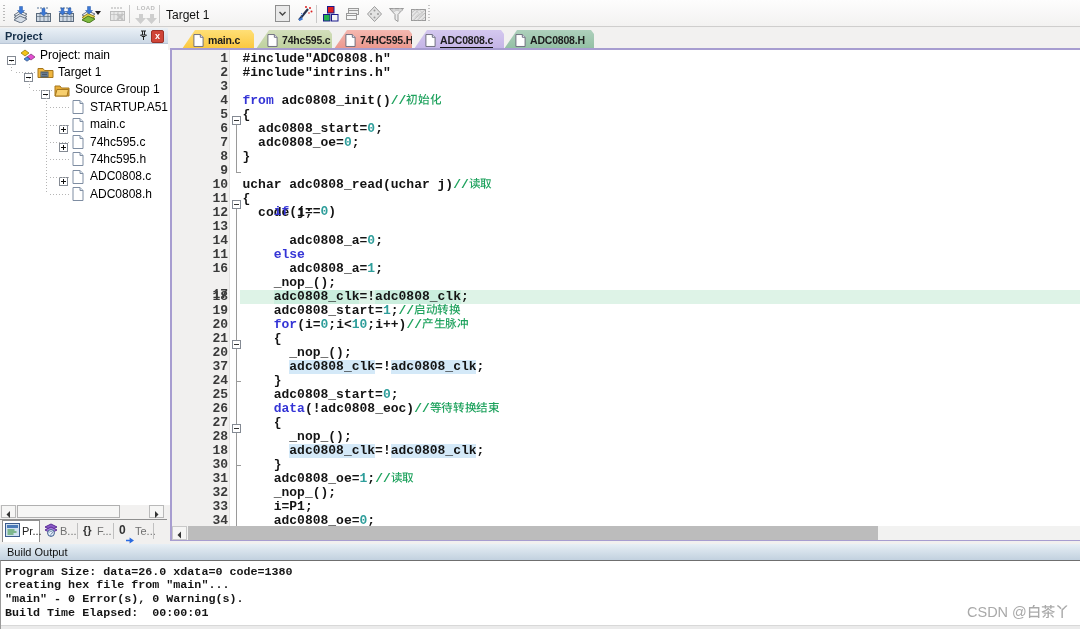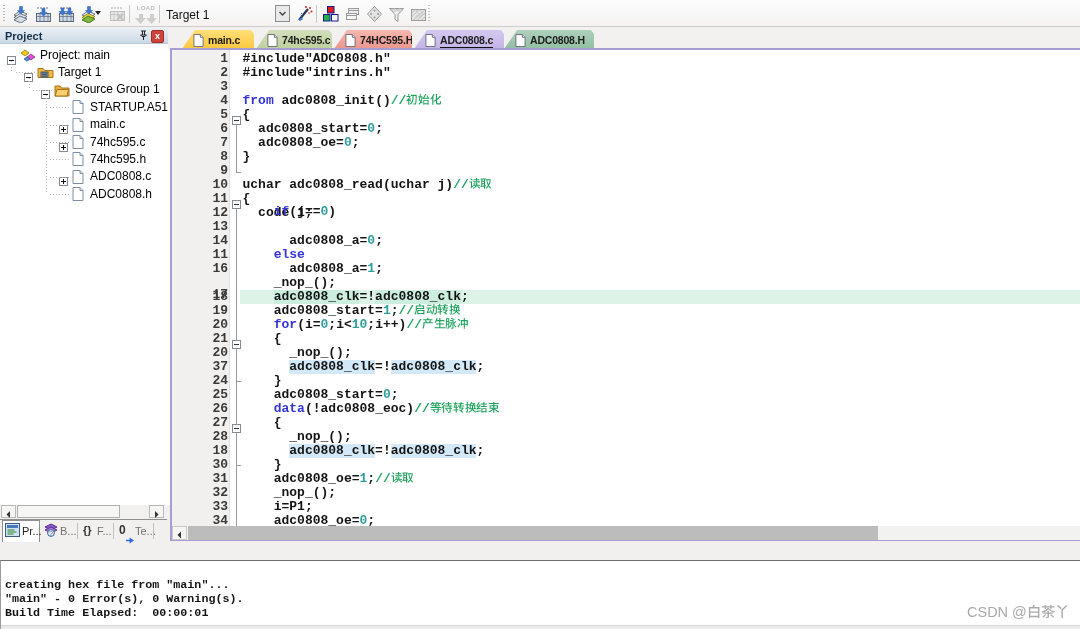--- a/index.html
+++ b/index.html
@@ -428,21 +428,25 @@
  </div>
 </div>
 
 <div style="position:absolute;left:172px;top:526px;width:908px;height:14px;background:#f2f2f1">
  <div style="position:absolute;left:0;top:0;width:15px;height:14px;background:#f5f5f4;border:1px solid #c8c8c8"><svg width="13" height="12" viewBox="0 0 13 12">
           <path d="M8 2.5L4.5 6 8 9.5z" fill="#333"></path>
         </svg></div>
  <div style="position:absolute;left:16px;top:0;width:690px;height:14px;background:#bcbcbc"></div>
 </div>
 
+<div style="position:absolute;left:0;top:544px;width:1080px;height:16px;background:linear-gradient(#e7eff5,#c2d1df)">
+ <div style="position:absolute;left:7px;top:2px;font:11px 'Liberation Sans';color:#111">Build Output</div>
+</div>
 <div style="position:absolute;left:0;top:560px;width:1080px;height:69px;background:#fff;border-top:1px solid #6f6f6f;border-left:1px solid #9a9a9a">
+      <div class="bol" style="top:4.5px">Program Size: data=26.0 xdata=0 code=1380</div>
       <div class="bol" style="top:18.4px">creating hex file from "main"...</div>
       <div class="bol" style="top:32.3px">"main" - 0 Error(s), 0 Warning(s).</div>
       <div class="bol" style="top:46.2px">Build Time Elapsed:  00:00:01</div>
  <div style="position:absolute;left:0;top:64px;width:1080px;height:5px;background:#ebebeb;border-top:1px solid #d8d8d8"></div>
 </div>
 <div style="position:absolute;left:967px;top:604px;font:14.5px 'Liberation Sans';color:#a9a9a9">CSDN @<svg class="cj" width="14.3" height="13" viewBox="0 -835 1000 910" style="vertical-align:-1px">
         <use href="#g17"></use>
       </svg><svg class="cj" width="14.3" height="13" viewBox="0 -835 1000 910" style="vertical-align:-1px">
         <use href="#g18"></use>
       </svg><svg class="cj" width="14.3" height="13" viewBox="0 -835 1000 910" style="vertical-align:-1px">

